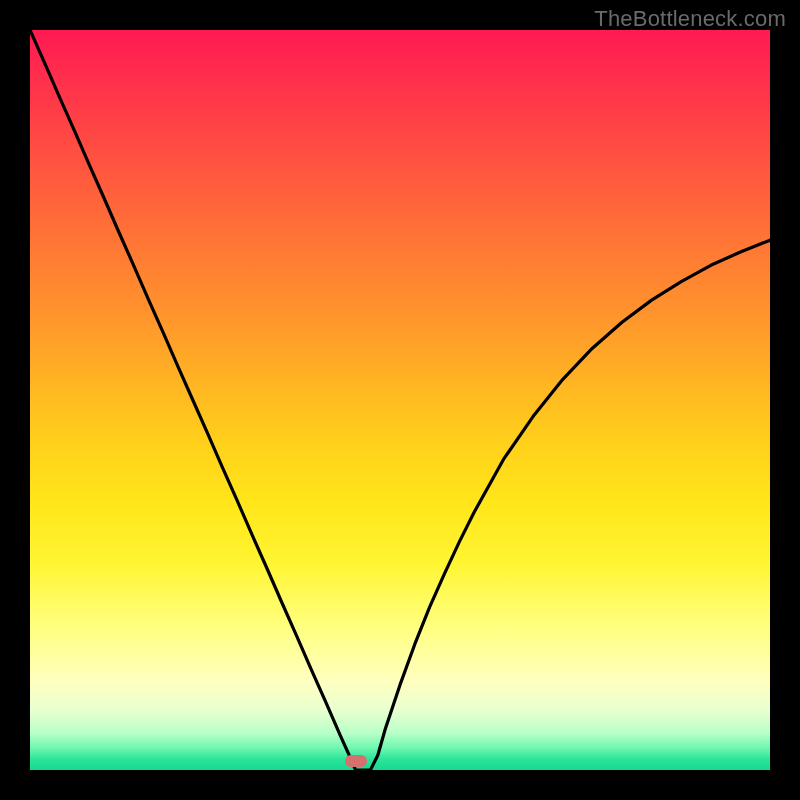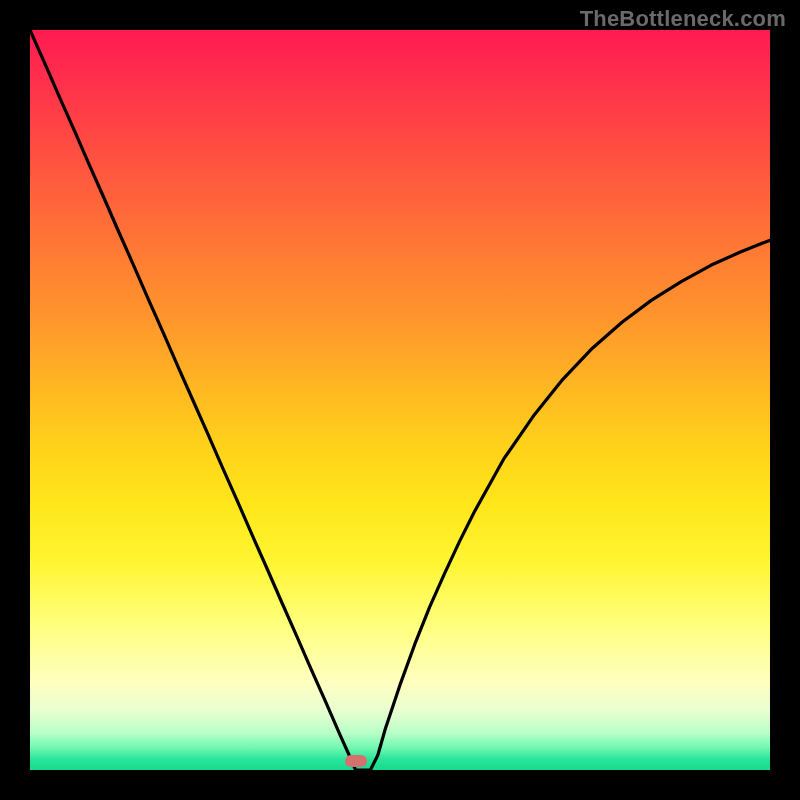--- a/index.html
+++ b/index.html
@@ -18,21 +18,21 @@
     width: 800px;
     height: 800px;
     background: #000;
   }
   .watermark {
     position: absolute;
     top: 6px;
     right: 14px;
     color: #6a6a6a;
     font-size: 22px;
-    font-weight: 700;
+    font-weight: 400;
     letter-spacing: 0.2px;
     z-index: 20;
   }
   .plot {
     position: absolute;
     left: 30px;
     top: 30px;
     width: 740px;
     height: 740px;
     background: linear-gradient(to bottom,

